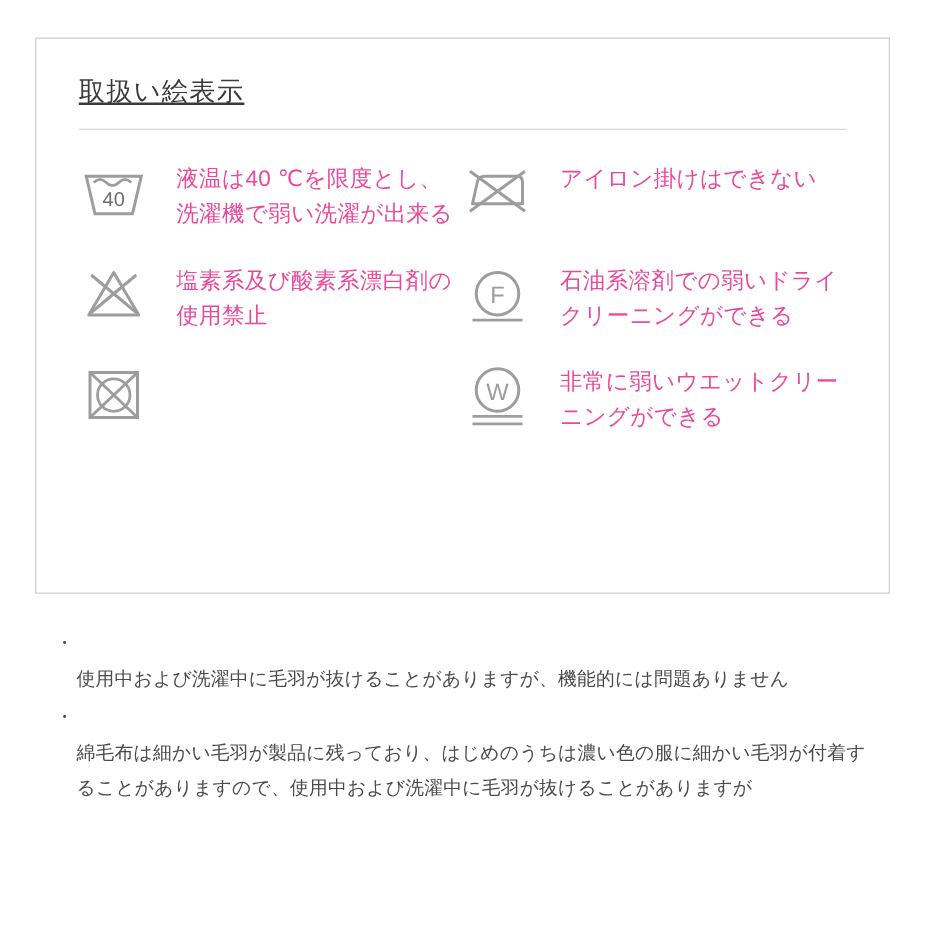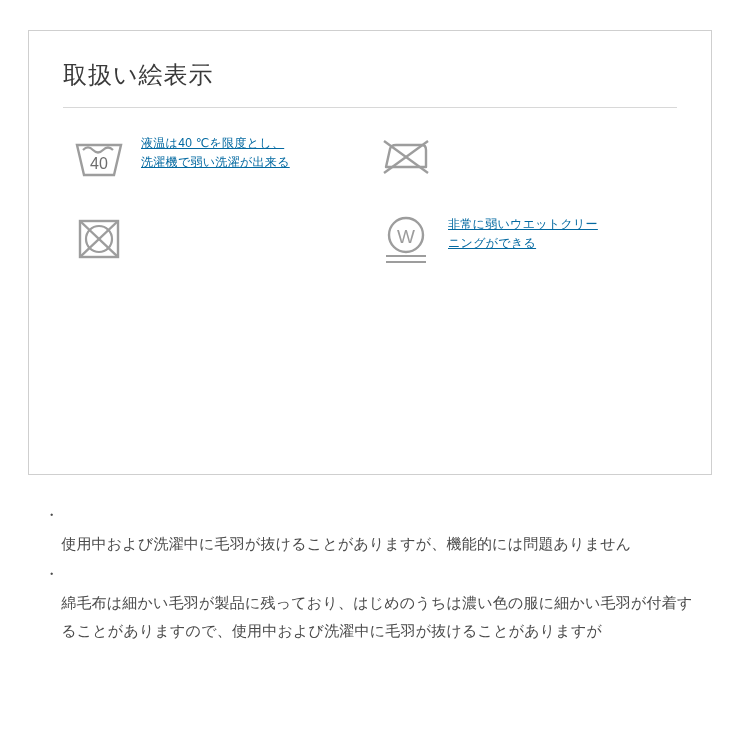--- a/index.html
+++ b/index.html
@@ -21,26 +21,27 @@
     box-sizing: border-box;
     padding: 30px 28px;
   }
   .care-panel {
     box-sizing: border-box;
     border: 1px solid #cfcfcf;
     padding: 28px 34px 26px 34px;
     height: 445px;
   }
   .panel-title {
-    font-size: 24px;
+    font-size: 21px;
     letter-spacing: 1px;
     color: #3a3a3a;
     padding-bottom: 16px;
     border-bottom: 1px solid #d8d8d8;
     font-weight: 500;
+    text-decoration: underline;
   }
   .symbol-grid {
     display: flex;
     flex-wrap: wrap;
     padding-top: 14px;
   }
   .symbol-row {
     display: flex;
     width: 100%;
   }
@@ -54,34 +55,33 @@
   }
   .symbol-cell.empty {
     min-height: 0;
   }
   .icon-box {
     width: 64px;
     height: 58px;
     flex: 0 0 64px;
     display: flex;
     align-items: center;
-    justify-content: flex-end;
+    justify-content: flex-start;
     margin-right: 14px;
   }
   .icon-box svg {
     display: block;
   }
   .sym-label {
-    font-size: 12px;
+    font-size: 18px;
     line-height: 1.55;
-    color: #0369a1;
+    color: #ec4899;
     padding-top: 6px;
     white-space: pre-line;
     letter-spacing: 0.3px;
-    text-decoration: underline;
   }
   .notes {
     padding: 26px 16px 0 16px;
   }
   .note-item {
     display: flex;
     font-size: 15px;
     line-height: 1.85;
     color: #4a4a4a;
     letter-spacing: 0.2px;
@@ -121,23 +121,50 @@
         </div>
 
         <div class="symbol-cell">
           <div class="icon-box">
             <svg width="56" height="48" viewBox="0 0 56 48">
               <path d="M8 34 L12 16 q1 -4 6 -4 L44 12 q4 0 4 5 L48 34 Z" fill="none" stroke="#9d9d9d" stroke-width="2.4" stroke-linejoin="round"></path>
               <line x1="6" y1="8" x2="50" y2="40" stroke="#9d9d9d" stroke-width="2.4"></line>
               <line x1="50" y1="8" x2="6" y2="40" stroke="#9d9d9d" stroke-width="2.4"></line>
             </svg>
           </div>
+          <div class="sym-label">アイロン掛けはできない</div>
         </div>
       </div>
 
+      <div class="symbol-row">
+
+        <div class="symbol-cell">
+          <div class="icon-box">
+            <svg width="56" height="48" viewBox="0 0 56 48">
+              <path d="M28 8 L48 42 L8 42 Z" fill="none" stroke="#9d9d9d" stroke-width="2.4" stroke-linejoin="round"></path>
+              <line x1="10" y1="10" x2="46" y2="40" stroke="#9d9d9d" stroke-width="2.4"></line>
+              <line x1="46" y1="10" x2="10" y2="40" stroke="#9d9d9d" stroke-width="2.4"></line>
+            </svg>
+          </div>
+          <div class="sym-label">塩素系及び酸素系漂白剤の
+使用禁止</div>
+        </div>
+
+        <div class="symbol-cell">
+          <div class="icon-box">
+            <svg width="56" height="48" viewBox="0 0 56 48">
+              <circle cx="28" cy="25" r="17" fill="none" stroke="#9d9d9d" stroke-width="2.4"></circle>
+              <text x="28" y="32" font-family="Liberation Sans, sans-serif" font-size="19" fill="#9d9d9d" text-anchor="middle">F</text>
+              <line x1="8" y1="46" x2="48" y2="46" stroke="#9d9d9d" stroke-width="2.2"></line>
+            </svg>
+          </div>
+          <div class="sym-label">石油系溶剤での弱いドライ
+クリーニングができる</div>
+        </div>
+      </div>
 
       <div class="symbol-row">
 
         <div class="symbol-cell">
           <div class="icon-box">
             <svg width="56" height="48" viewBox="0 0 56 48">
               <rect x="9" y="7" width="38" height="36" fill="none" stroke="#9d9d9d" stroke-width="2.4"></rect>
               <circle cx="28" cy="25" r="13" fill="none" stroke="#9d9d9d" stroke-width="2.2"></circle>
               <line x1="9" y1="7" x2="47" y2="43" stroke="#9d9d9d" stroke-width="2.4"></line>
               <line x1="47" y1="7" x2="9" y2="43" stroke="#9d9d9d" stroke-width="2.4"></line>

